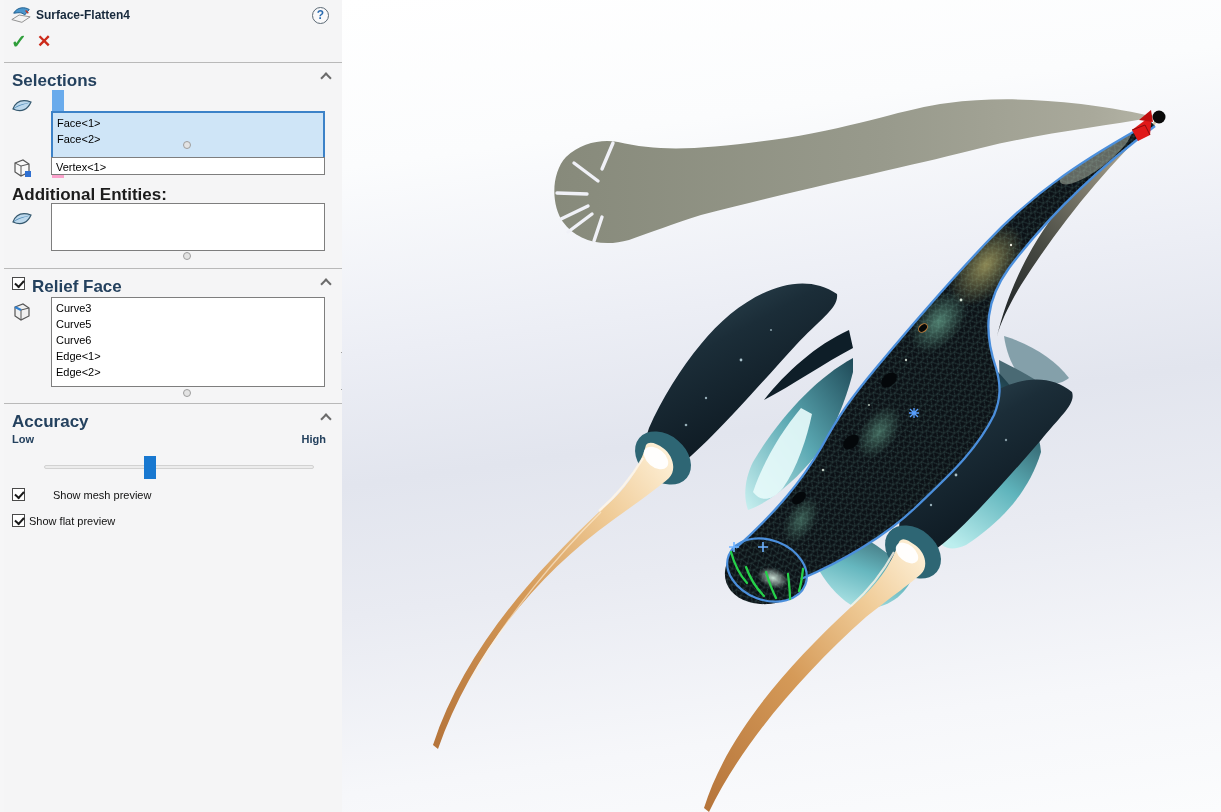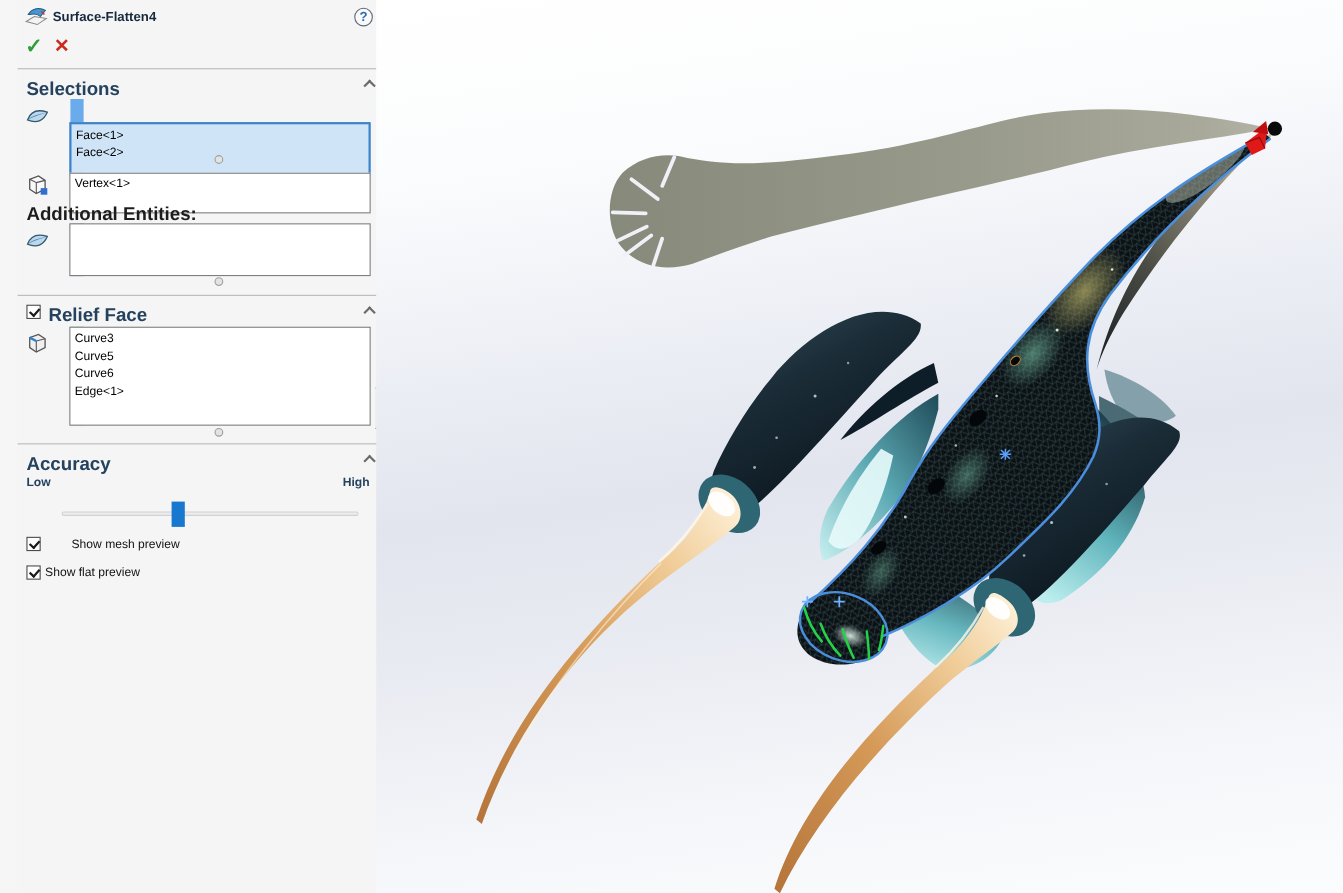--- a/index.html
+++ b/index.html
@@ -1,21 +1,21 @@
 <!DOCTYPE html>
 <html><head>
 <meta charset="utf-8">
 <style>
   * { margin:0; padding:0; box-sizing:border-box; }
   html,body { width:1221px; height:812px; overflow:hidden;
     font-family:"Liberation Sans", sans-serif; background:#f6f6f7; }
 
   
-  .panel { position:absolute; left:16px; top:0; width:341px; height:812px;
-    background:#f5f5f6; border-right:3px solid #0f766e;padding-left:48px; }
+  .panel { position:absolute; left:4px; top:0; width:341px; height:812px;
+    background:#f5f5f6; border-right:1px solid #0f766e;padding-left:48px; }
   .pm-header { position:absolute; left:0; top:0; width:100%; height:28px; }
   .pm-title { position:absolute; left:32px; top:8px; font-size:12px; font-weight:bold; color:#17293c; }
   .pm-icon { position:absolute; left:6px; top:4px; width:22px; height:22px; }
   .help-ic { position:absolute; right:15px; top:7px; width:17px; height:17px; border:1px solid #5c6a76;
     border-radius:50%; color:#2a6bb0; font-weight:bold; font-size:12px; text-align:center; line-height:15px; background:#f9f9fa;}
   .ok-btn  { position:absolute; left:7px;  top:30px; font-size:19px; font-weight:bold; color:#2f9e3b; cursor:default;}
   .x-btn   { position:absolute; left:33px; top:31px; font-size:17px; font-weight:bold; color:#cc2a1a; cursor:default;}
   .divider { position:absolute; left:0; width:341px; height:0; border-top:1px solid #b9b9b9; }
   .sec-head { position:absolute; left:8px; font-size:17px; font-weight:bold; color:#24415e; }
   .chev { position:absolute; right:14px; width:8px; height:8px; border-left:2px solid #6b6b6b;
@@ -77,21 +77,21 @@
     <div>Face&lt;2&gt;</div>
   </div>
   <div class="grip" style="top:141px"></div>
 
   <svg class="ico20" style="top:156px" viewBox="0 0 24 24">
     <path d="M5 7 L13 4 L19 8 L19 16 L11 20 L5 16 Z" fill="#f8f8f8" stroke="#555" stroke-width="1.2"></path>
     <path d="M5 7 L11 10 L11 20 M11 10 L19 8" fill="none" stroke="#555" stroke-width="1"></path>
     <rect x="15" y="15" width="6" height="6" fill="#2f6fd0"></rect>
   </svg>
   <div class="swatch" style="top: 157px; height: 21px; background-color: rgb(251, 161, 203);"></div>
-  <div class="listbox" style="top:157px; height:37px; line-height:15px;">
+  <div class="listbox" style="top:157px; height:18px; line-height:15px;">
     <div>Vertex&lt;1&gt;</div>
   </div>
 
   <span class="sec-head" style="top:185px; font-weight:bold; color:#1c1c1c;">Additional Entities:</span>
 
   <svg class="ico20" style="top:208px" viewBox="0 0 24 24">
     <path d="M3 14 C6 6 12 4 21 7 C18 14 12 18 3 14 Z" fill="#bcd8ec" stroke="#35586e" stroke-width="1.2"></path>
     <path d="M3 14 C7 10 13 9 21 7 C16 9 10 10 3 14 Z" fill="#4a87b4"></path>
   </svg>
   <div class="swatch" style="top: 203px; height: 48px; background-color: rgb(125, 0, 248);"></div>
@@ -108,20 +108,21 @@
     <path d="M5 7 L13 4 L19 8 L19 16 L11 20 L5 16 Z" fill="#f0f0f0" stroke="#555" stroke-width="1.2"></path>
     <path d="M11 10 L19 8 M11 10 L11 20" fill="none" stroke="#555" stroke-width="1"></path>
     <path d="M5 7 L11 10" stroke="#2f7fd0" stroke-width="2.2"></path>
   </svg>
   <div class="swatch" style="top: 297px; height: 90px; background-color: rgb(0, 209, 63);"></div>
   <div class="listbox" style="top:297px; height:90px;">
     <div>Curve3</div>
     <div>Curve5</div>
     <div>Curve6</div>
     <div>Edge&lt;1&gt;</div>
+    <div>Edge&lt;2&gt;</div>
   </div>
   <div class="grip" style="top:389px"></div>
 
   <div class="divider" style="top:403px"></div>
 
   <span class="sec-head" style="top:412px">Accuracy</span>
   <span class="chev" style="top:415px"></span>
   <span class="minmax" style="left:8px; top:433px;text-align:right;">Low</span>
   <span class="minmax" style="right:18px; top:433px;">High</span>
   <div class="slider-track">

